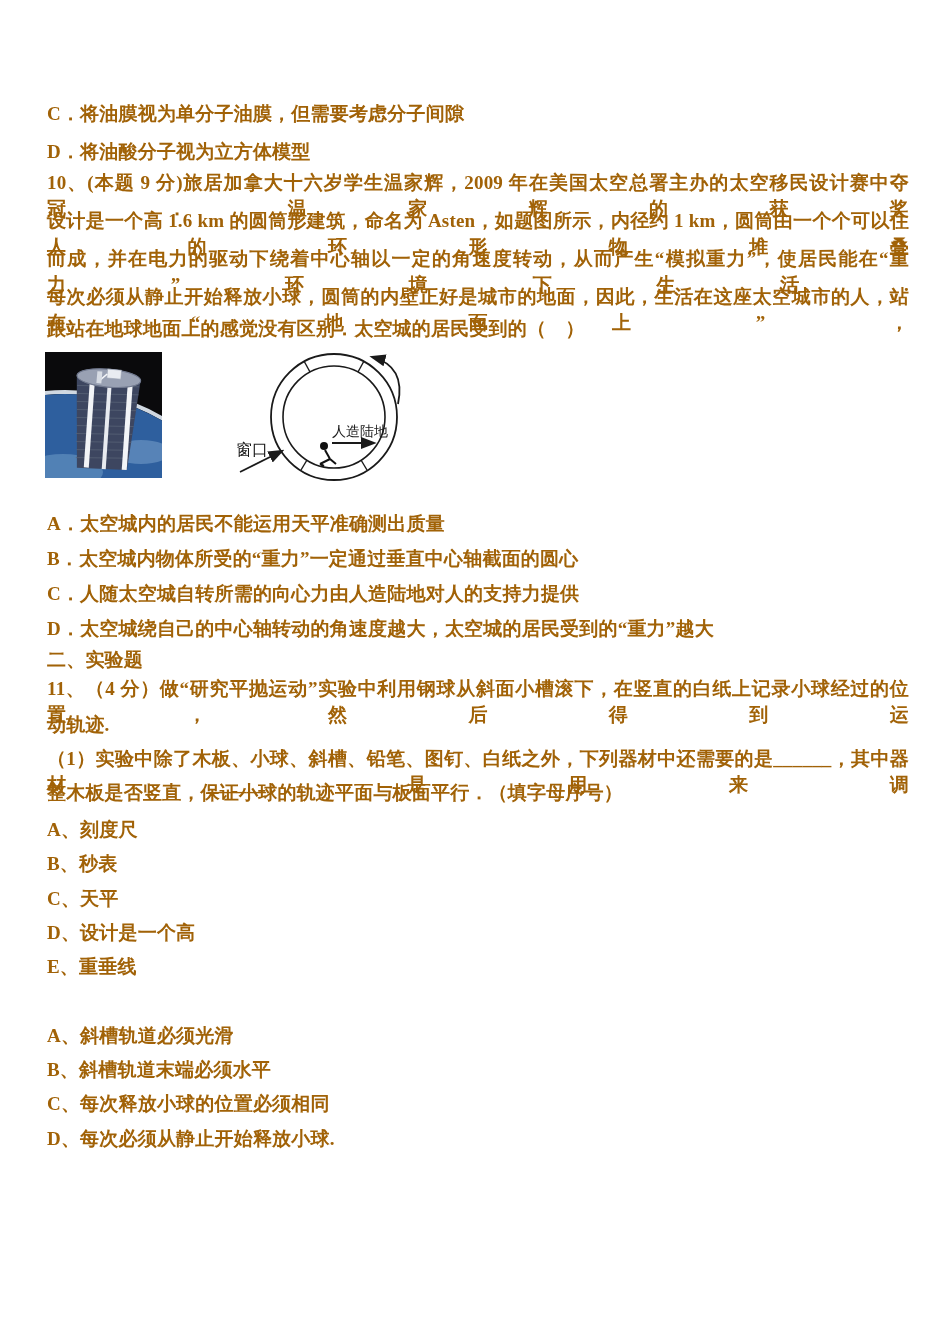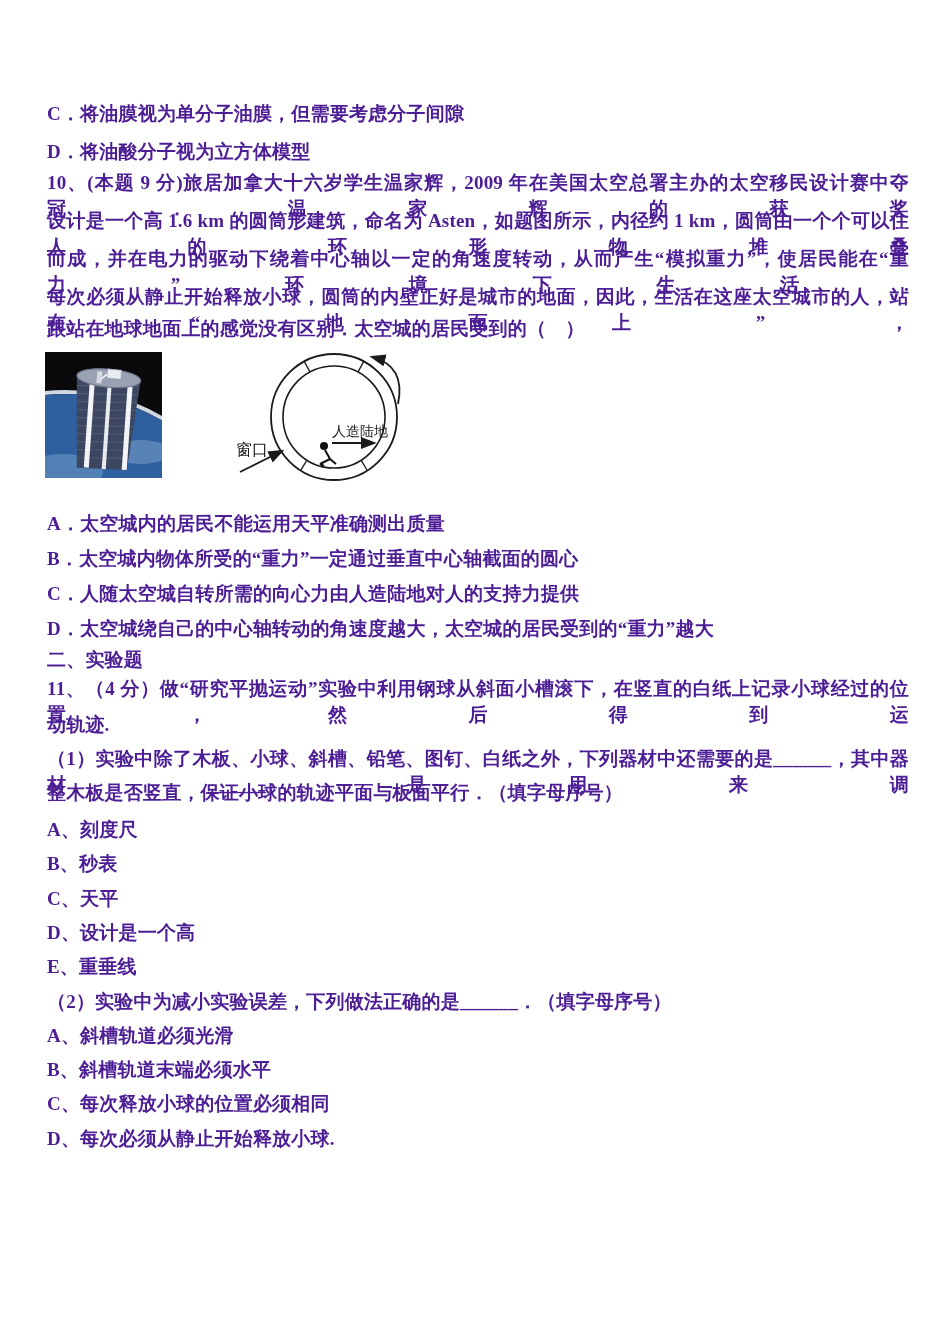--- a/index.html
+++ b/index.html
@@ -1,21 +1,21 @@
 <!DOCTYPE html>
 <html><head>
 <meta charset="utf-8">
 <style>
   html,body{margin:0;padding:0;background:#888;}
   .page{
     position:relative;
     width:950px;height:1344px;
     background:#ffffff;
     font-family:"Liberation Serif","DejaVu Serif",serif;
-    color:#4c1d95;
+    color:#a16207;
     overflow:hidden;
   }
   .ln{
     position:absolute;
     left:47px;
     font-size:19px;
     font-weight:700;
     line-height:26px;
     white-space:nowrap;
     letter-spacing:0.2px;
@@ -119,21 +119,20 @@
   <div class="ln" style="top:712px">动轨迹.</div>
   <div class="ln jl" style="top:746px">（1）实验中除了木板、小球、斜槽、铅笔、图钉、白纸之外，下列器材中还需要的是______，其中器材______是用来调</div>
   <div class="ln" style="top:780px">整木板是否竖直，保证小球的轨迹平面与板面平行．（填字母序号）</div>
 
   <div class="ln" style="top:817px">A、刻度尺</div>
   <div class="ln" style="top:851px">B、秒表</div>
   <div class="ln" style="top:886px">C、天平</div>
   <div class="ln" style="top:920px">D、设计是一个高</div>
   <div class="ln" style="top:954px">E、重垂线</div>
 
-  <div class="ln" style="top:989px">（2）实验中为减小实验误差，下列做法正确的是______．（填字母序号）</div>
 
   <div class="ln" style="top:1023px">A、斜槽轨道必须光滑</div>
   <div class="ln" style="top:1057px">B、斜槽轨道末端必须水平</div>
   <div class="ln" style="top:1091px">C、每次释放小球的位置必须相同</div>
   <div class="ln" style="top:1126px">D、每次必须从静止开始释放小球.</div>
 
 
 </div>
 
 </body></html>

